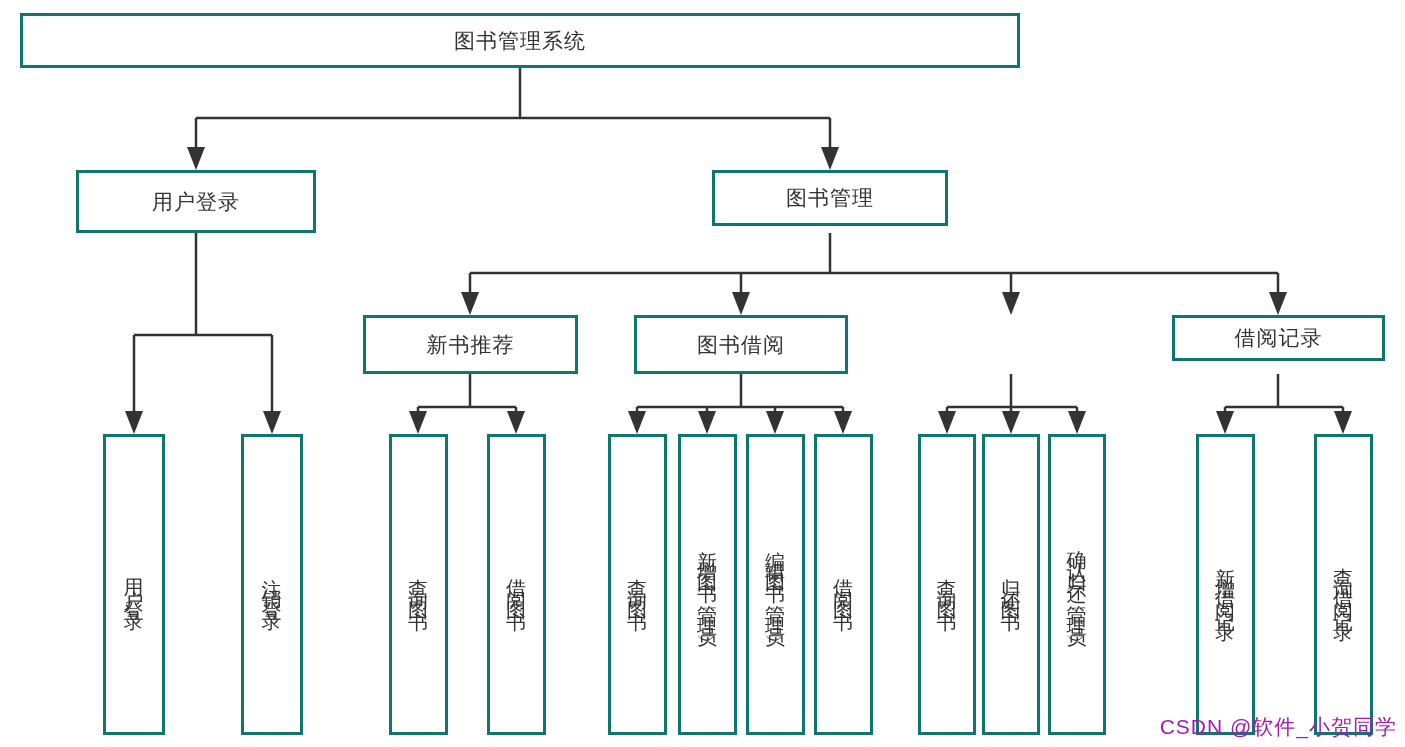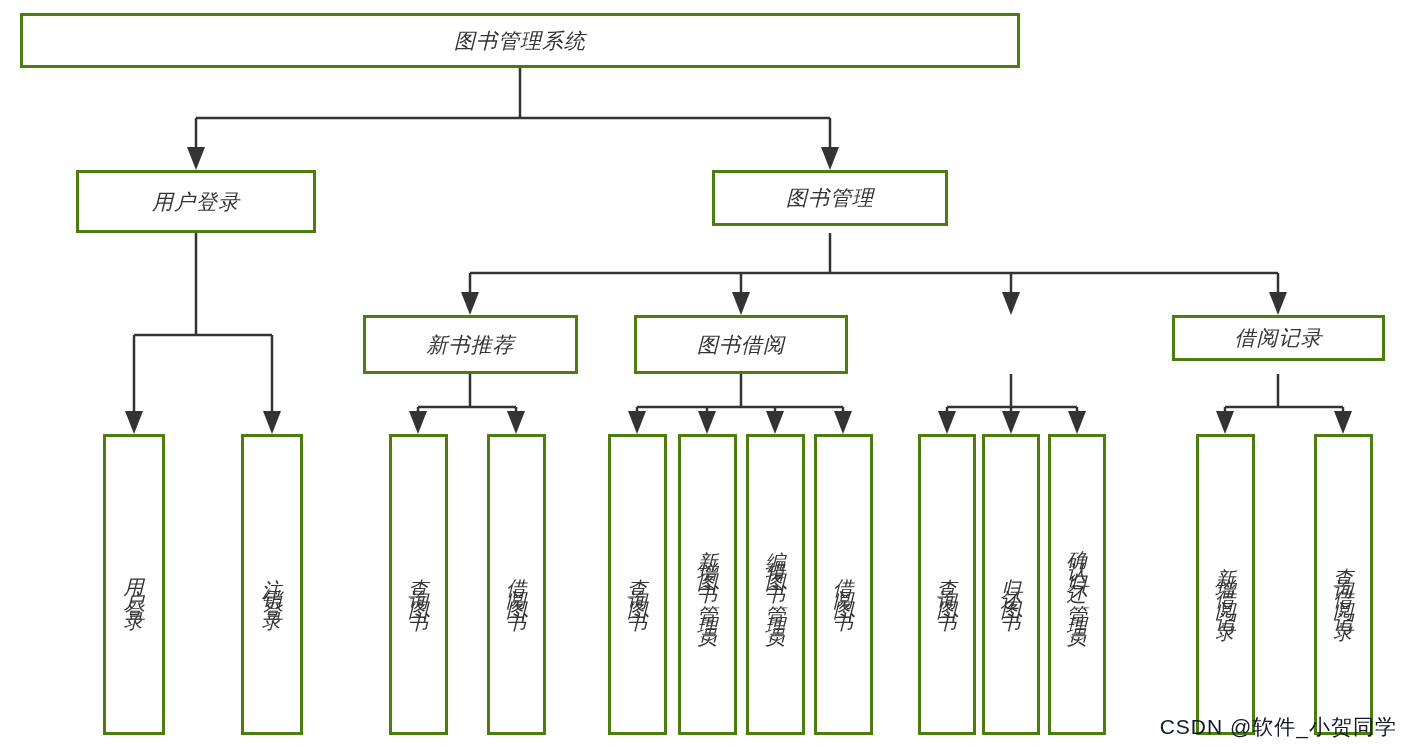--- a/index.html
+++ b/index.html
@@ -7,48 +7,47 @@
     position:relative;
     width:1405px;height:747px;
     background:#ffffff;
     font-family:"Liberation Sans","DejaVu Sans",sans-serif;
     overflow:hidden;
   }
   #wires{position:absolute;left:0;top:0;z-index:0;}
   .box{
     position:absolute;
     box-sizing:border-box;
-    border:3px solid #4d7c0f;
+    border:3px solid #0f766e;
     background:#ffffff;
     display:flex;
     align-items:center;
     justify-content:center;
     color:#333333;
     z-index:1;
-    font-style:italic;
   }
   .h .lbl{
     font-size:21px;
     letter-spacing:1px;
     white-space:nowrap;
   }
   .v .lbl{
     writing-mode:vertical-rl;
     text-orientation:mixed;
     font-size:20px;
     letter-spacing:11px;
     line-height:1;
   }
   #watermark{
     position:absolute;
     right:8px;
     bottom:6px;
     z-index:2;
     font-size:21px;
-    color:#0f172a;
+    color:#a21caf;
     letter-spacing:1px;
     white-space:nowrap;
   }
 </style>
 </head>
 <body>
 
 <div id="canvas">
 
   <svg id="wires" width="1405" height="747" viewBox="0 0 1405 747">

